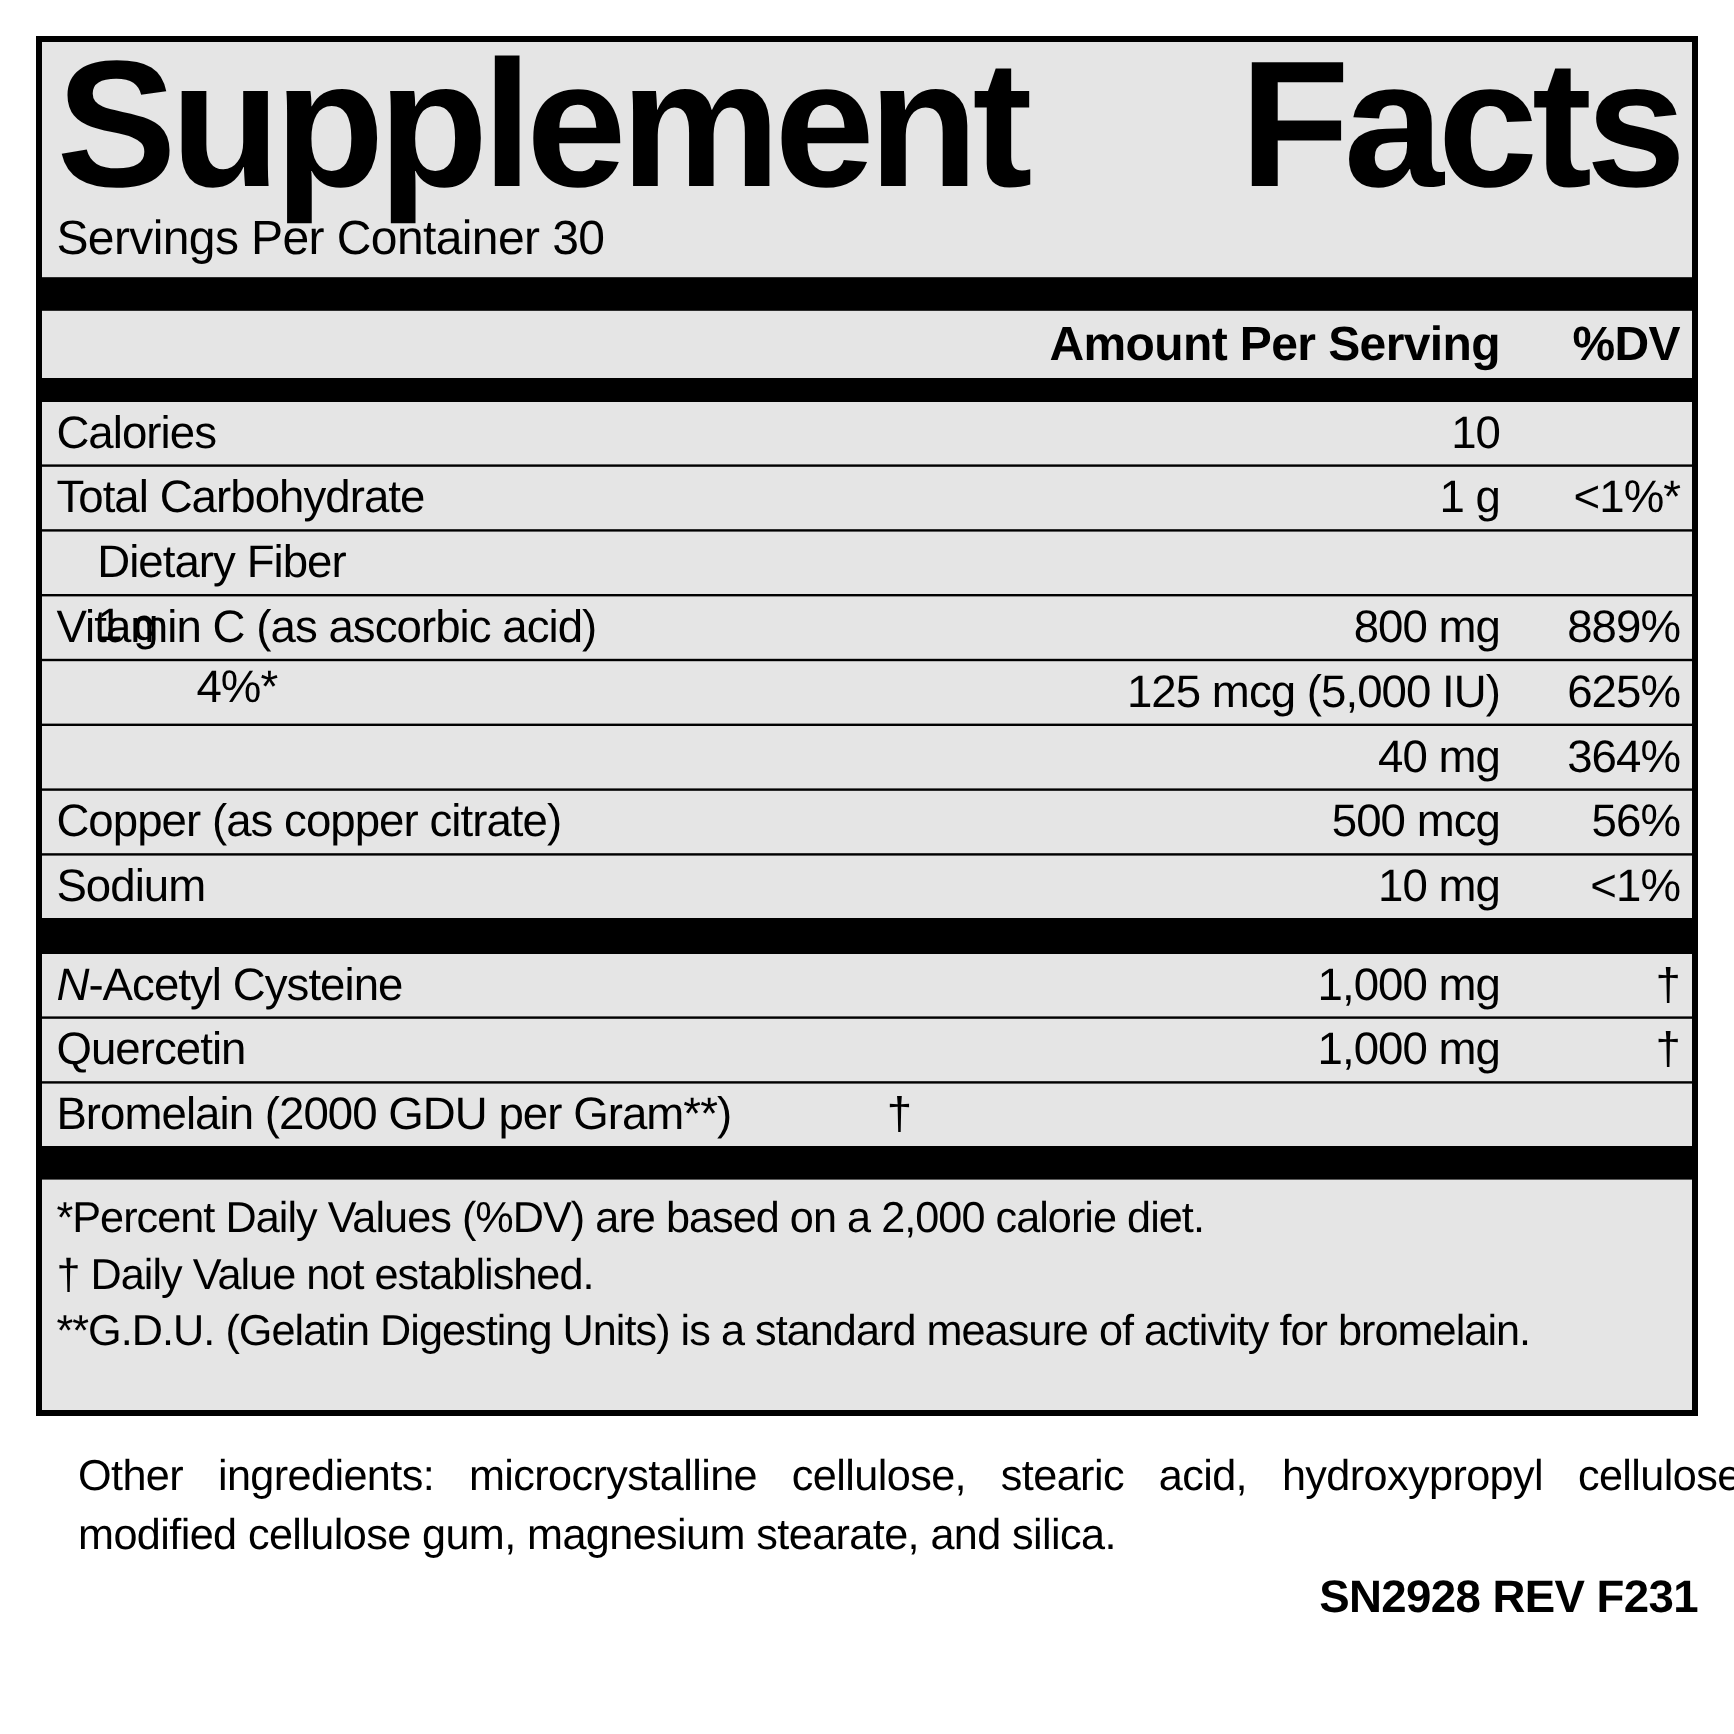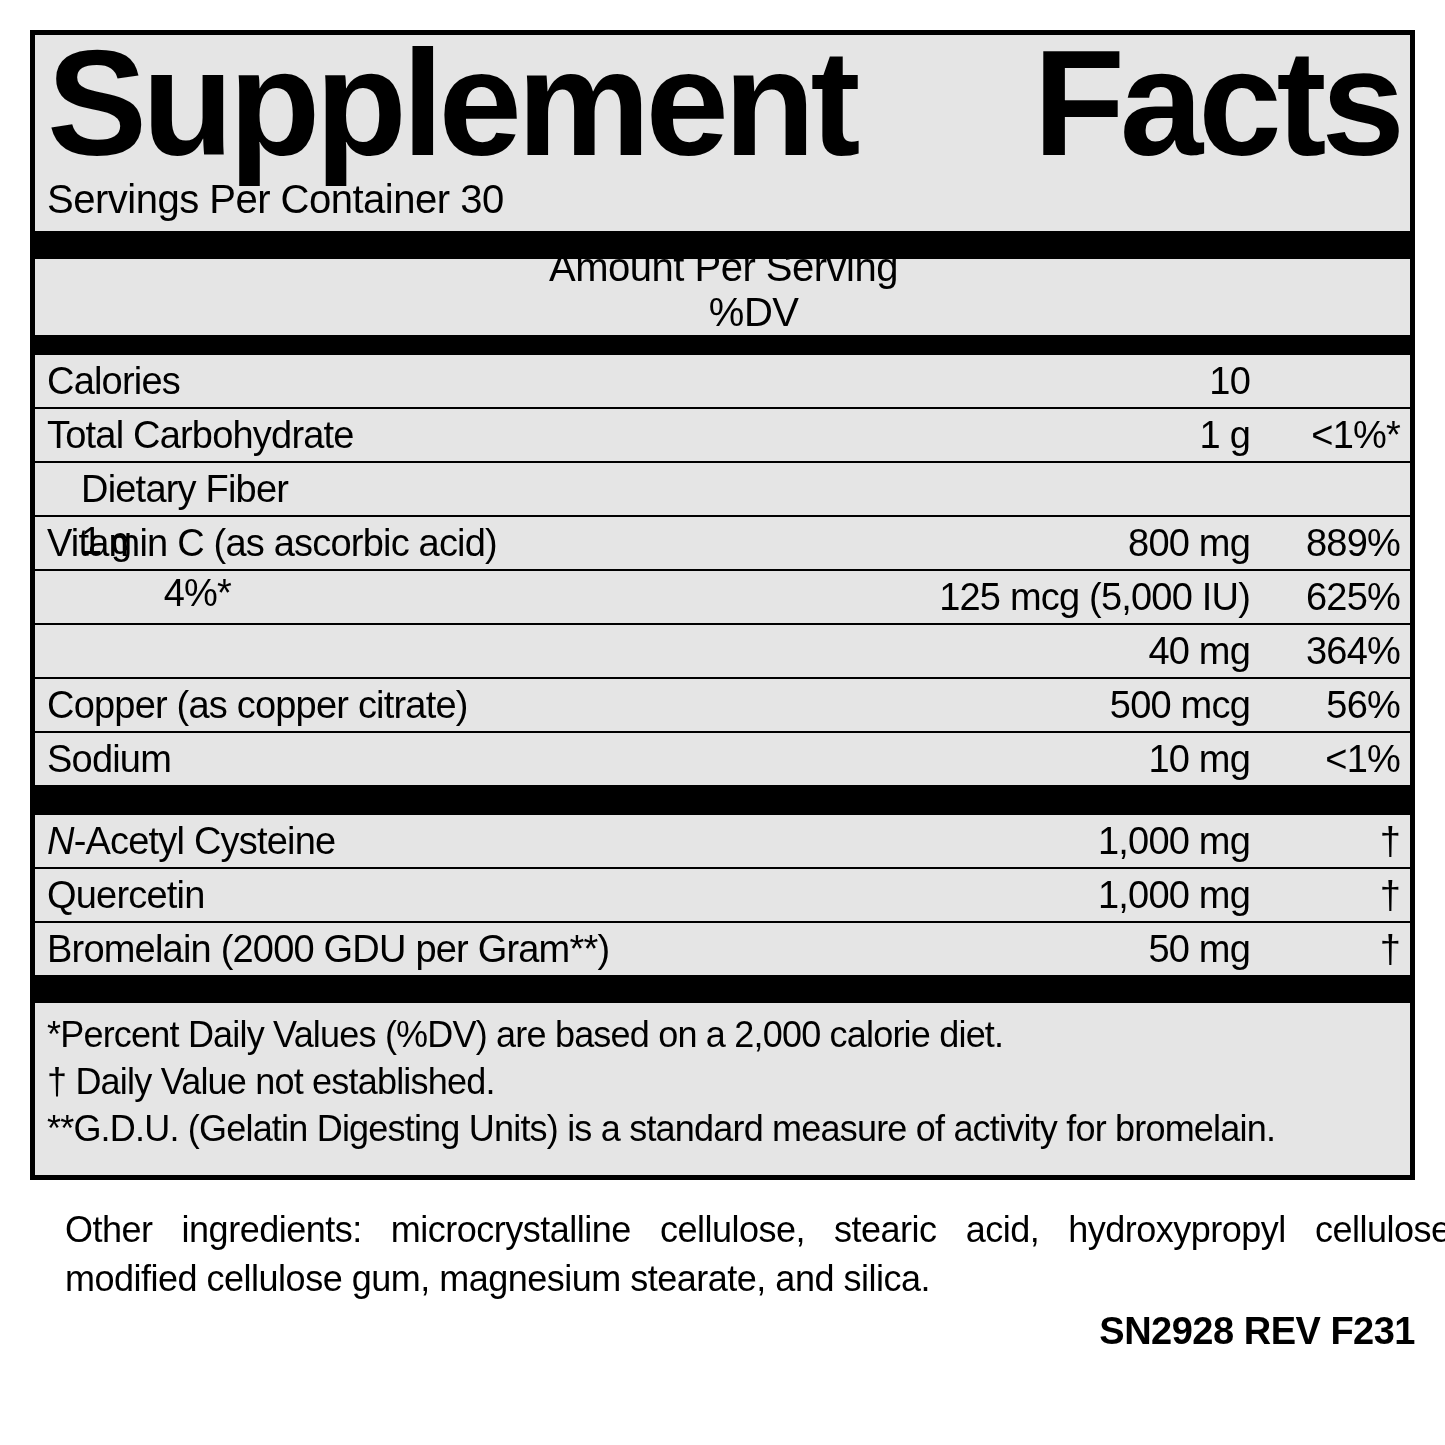--- a/index.html
+++ b/index.html
@@ -33,22 +33,22 @@
   }
   
   .bar{background:#000;width:100%;}
   .bar-1{height:28px;margin-top:7px;}
   .bar-2{height:20px;}
   .bar-3{height:30px;}
   .bar-4{height:28px;}
   
   .col-header{
     display:flex;justify-content:flex-end;align-items:center;
-    height:76px;font-size:40px;font-weight:normal;letter-spacing:-0.5px;
-    padding:0 10px 0 12px;white-space:nowrap;flex-direction:column;
+    height:56px;font-size:40px;font-weight:bold;letter-spacing:-0.5px;
+    padding:0 10px 0 12px;white-space:nowrap;
   }
   .col-header .dv-col{width:150px;text-align:right;}
   
   .grp .row{
     display:flex;align-items:baseline;
     font-size:38px;line-height:52px;height:52px;
     padding:0 10px 0 12px;letter-spacing:-0.8px;
     white-space:nowrap;box-sizing:content-box;
   }
   .grp .row + .row{border-top:2px solid #000;}
@@ -144,21 +144,20 @@
         <span class="n-amount">1,000 mg</span>
         <span class="n-dv">†</span>
       </div>
       <div class="row">
         <span class="n-name">Quercetin</span>
         <span class="n-amount">1,000 mg</span>
         <span class="n-dv">†</span>
       </div>
       <div class="row">
         <span class="n-name">Bromelain (2000 GDU per Gram**)</span>
-        <span class="n-amount">50 mg</span>
         <span class="n-dv">†</span>
       </div>
     </div>
 
   <div class="bar bar-4"></div>
 
   <div class="footnotes">
     <span class="footnote">*Percent Daily Values (%DV) are based on a 2,000 calorie diet.</span>
     <span class="footnote">† Daily Value not established.</span>
     <span class="footnote">**G.D.U. (Gelatin Digesting Units) is a standard measure of activity for bromelain.</span>

